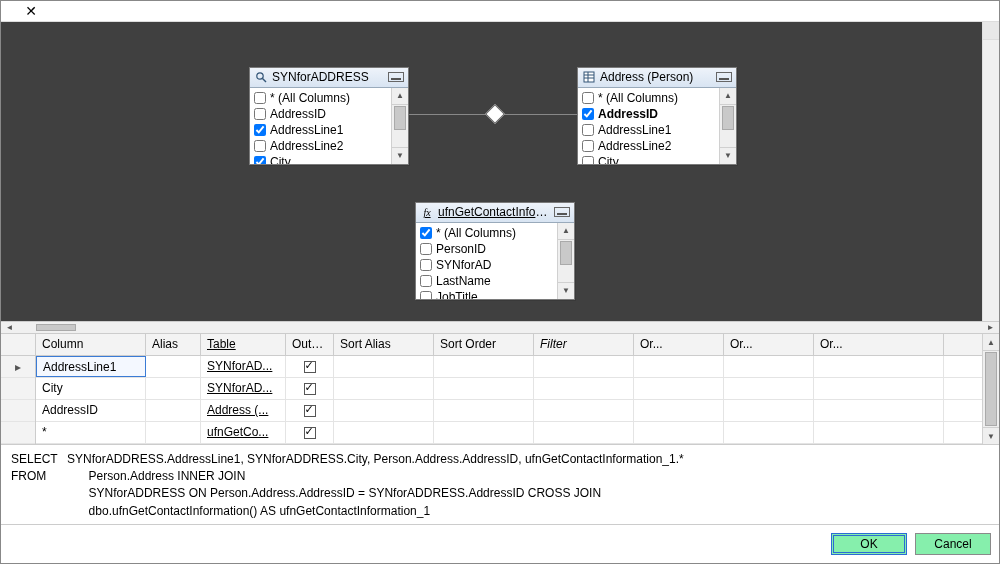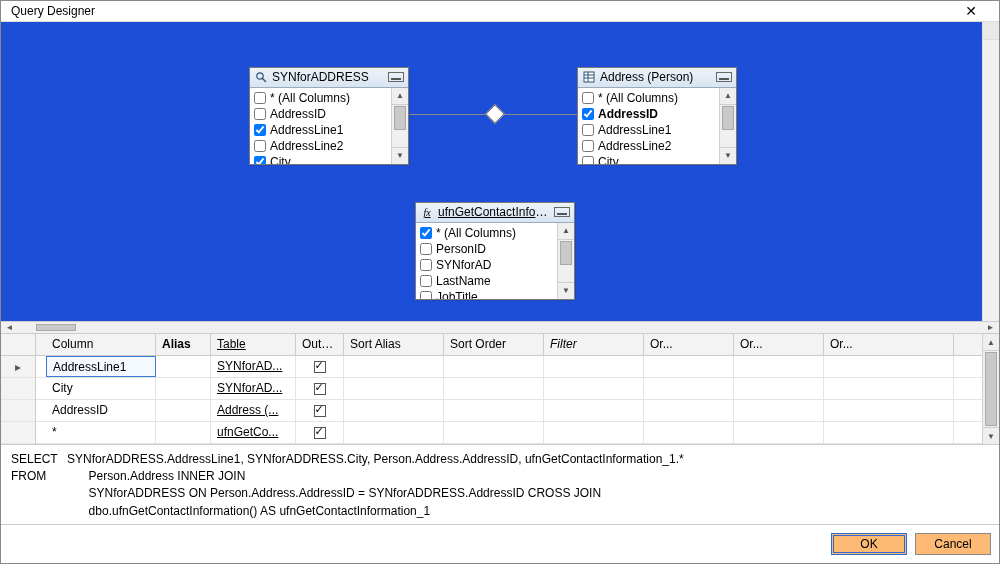--- a/index.html
+++ b/index.html
@@ -1,21 +1,21 @@
 <!DOCTYPE html>
 <html><head>
 <meta charset="utf-8">
 <style>
   * { box-sizing: border-box; font-family: "Segoe UI", Tahoma, sans-serif; font-size: 12px; }
   body { margin: 0; background: #fff; }
   .window { width: 1000px; height: 564px; border: 1px solid #888; display: flex; flex-direction: column; background: #fff; }
   .titlebar { height: 30px; display: flex; align-items: center; padding: 0 8px 0 10px; border-bottom: 1px solid #ddd; background: #fff; }
   .titlebar-title { flex: 1; }
   .titlebar-close { width: 40px; text-align: center; font-size: 14px; cursor: pointer; }
-  .diagram { flex: 0 0 300px; position: relative; border-bottom: 1px solid #ccc; background: #1d4ed8; }
+  .diagram { flex: 0 0 300px; position: relative; border-bottom: 1px solid #ccc; background: #404040; }
   .diagram-scroll-right { position: absolute; right: 0; top: 0; bottom: 0; width: 17px; background: #f0f0f0; border-left: 1px solid #e0e0e0; display:flex; flex-direction:column; }
   .diagram-scroll-right::before { content: ""; display:block; height:17px; background:#e8e8e8; border-bottom:1px solid #ddd; }
   .panel { position: absolute; border: 1px solid #7a7a7a; background: #fff; width: 160px; box-shadow: 1px 1px 0 rgba(0,0,0,.1); }
   .panel-header { background: linear-gradient(#eef3fa, #d8e4f2); border-bottom: 1px solid #9ab; height: 20px; display: flex; align-items: center; padding: 0 4px; gap: 4px; }
   .panel-icon { width: 14px; height: 14px; display:inline-flex; align-items:center; justify-content:center; }
   .panel-title { flex: 1; white-space: nowrap; overflow: hidden; text-overflow: ellipsis; }
   .panel-min { width: 16px; height: 10px; border: 1px solid #666; position: relative; cursor:pointer; }
   .panel-min::after { content: ""; position: absolute; left: 2px; right: 2px; bottom: 1px; height: 2px; background: #555; }
   .panel-body { position: relative; height: 76px; overflow: hidden; }
   .panel-list { position: absolute; left: 0; right: 17px; top: 0; padding: 2px 4px; }
@@ -38,44 +38,43 @@
   .grid-left { width:35px; background:#f3f3f3; border-right:1px solid #ccc; }
   .grid-left .hrow { height:22px; border-bottom:1px solid #ccc; }
   .grid-left .rrow { height:22px; border-bottom:1px solid #e4e4e4; display:flex; align-items:center; justify-content:center; color:#555; }
   .grid { flex:1; }
   .ghead { display:flex; height:22px; background:#f3f3f3; border-bottom:1px solid #ccc; }
   .ghead .gc { border-right:1px solid #ccc; padding:3px 6px; overflow:hidden; white-space:nowrap; text-overflow:ellipsis; }
   .grow { display:flex; height:22px; border-bottom:1px solid #e4e4e4; }
   .grow .gc { border-right:1px solid #e4e4e4; padding:3px 6px; overflow:hidden; white-space:nowrap; text-overflow:ellipsis; }
   .grow .gc.out { display:flex; align-items:center; justify-content:center; }
   .grow.sel0 .gc.col0 { border:1px solid #3a7bd5; background:#f4f8ff; }
-  .gc.col0 { width:110px;margin-left:10px; } .gc.col1 { width:55px;font-weight:bold; } .gc.col2 { width:85px;text-decoration:underline; }
+  .gc.col0 { width:110px; } .gc.col1 { width:55px; } .gc.col2 { width:85px;text-decoration:underline; }
   .gc.col3 { width:48px; } .gc.col4 { width:100px; } .gc.col5 { width:100px; }
   .gc.col6 { width:100px;font-style:italic; } .gc.col7 { width:90px; } .gc.col8 { width:90px; }
   .gc.col9 { width:130px; }
   .grid-vscroll { width:17px; background:#efefef; border-left:1px solid #d0d0d0; position:relative; }
   .grid-vscroll .arrow { height:17px; display:flex; align-items:center; justify-content:center; font-size:8px; color:#555; border-bottom:1px solid #d0d0d0; cursor:pointer; }
   .grid-vscroll .arrow.down { position:absolute; bottom:0; left:0; right:0; border-top:1px solid #d0d0d0; border-bottom:none; }
   .grid-vscroll .thumb { position:absolute; left:2px; right:2px; top:18px; bottom:18px; background:#c9c9c9; border:1px solid #aaa; }
 
   .sql { padding: 6px 10px; border-bottom:1px solid #ccc; font-family: Consolas, "Courier New", monospace; font-size:12px; line-height:1.35; white-space:pre; height:80px; }
   .sql .kw { display:inline-block; width:56px; vertical-align:top; }
 
   .footer { flex:1; display:flex; align-items:flex-end; justify-content:flex-end; padding:8px; gap:8px; }
-  .btn { width:76px; height:22px; border:1px solid #8a8a8a; background:#fdba74; cursor:pointer; }
+  .btn { width:76px; height:22px; border:1px solid #8a8a8a; background:#86efac; cursor:pointer; }
   .btn.primary { border:1px solid #2b6cd4; outline:1px solid #2b6cd4; outline-offset:-3px; }
   .chk { width:12px; height:12px; border:1px solid #555; display:inline-block; position:relative; }
   .chk.on::after { content:"✓"; position:absolute; top:-3px; left:0; font-size:11px; }
 </style>
 </head>
 <body>
 
 <div class="window">
   <div class="titlebar">
-    <span class="titlebar-title">Query Designer</span>
     <span class="titlebar-close">✕</span>
   </div>
 
   <div class="diagram">
 
     <div class="join-line" style="left:408px; top:92px; width:172px;"></div>
     <div class="join-diamond" style="left:487px; top:85px;"></div>
 
     <div class="panel" style="left:248px; top:45px;">
       <div class="panel-header">

